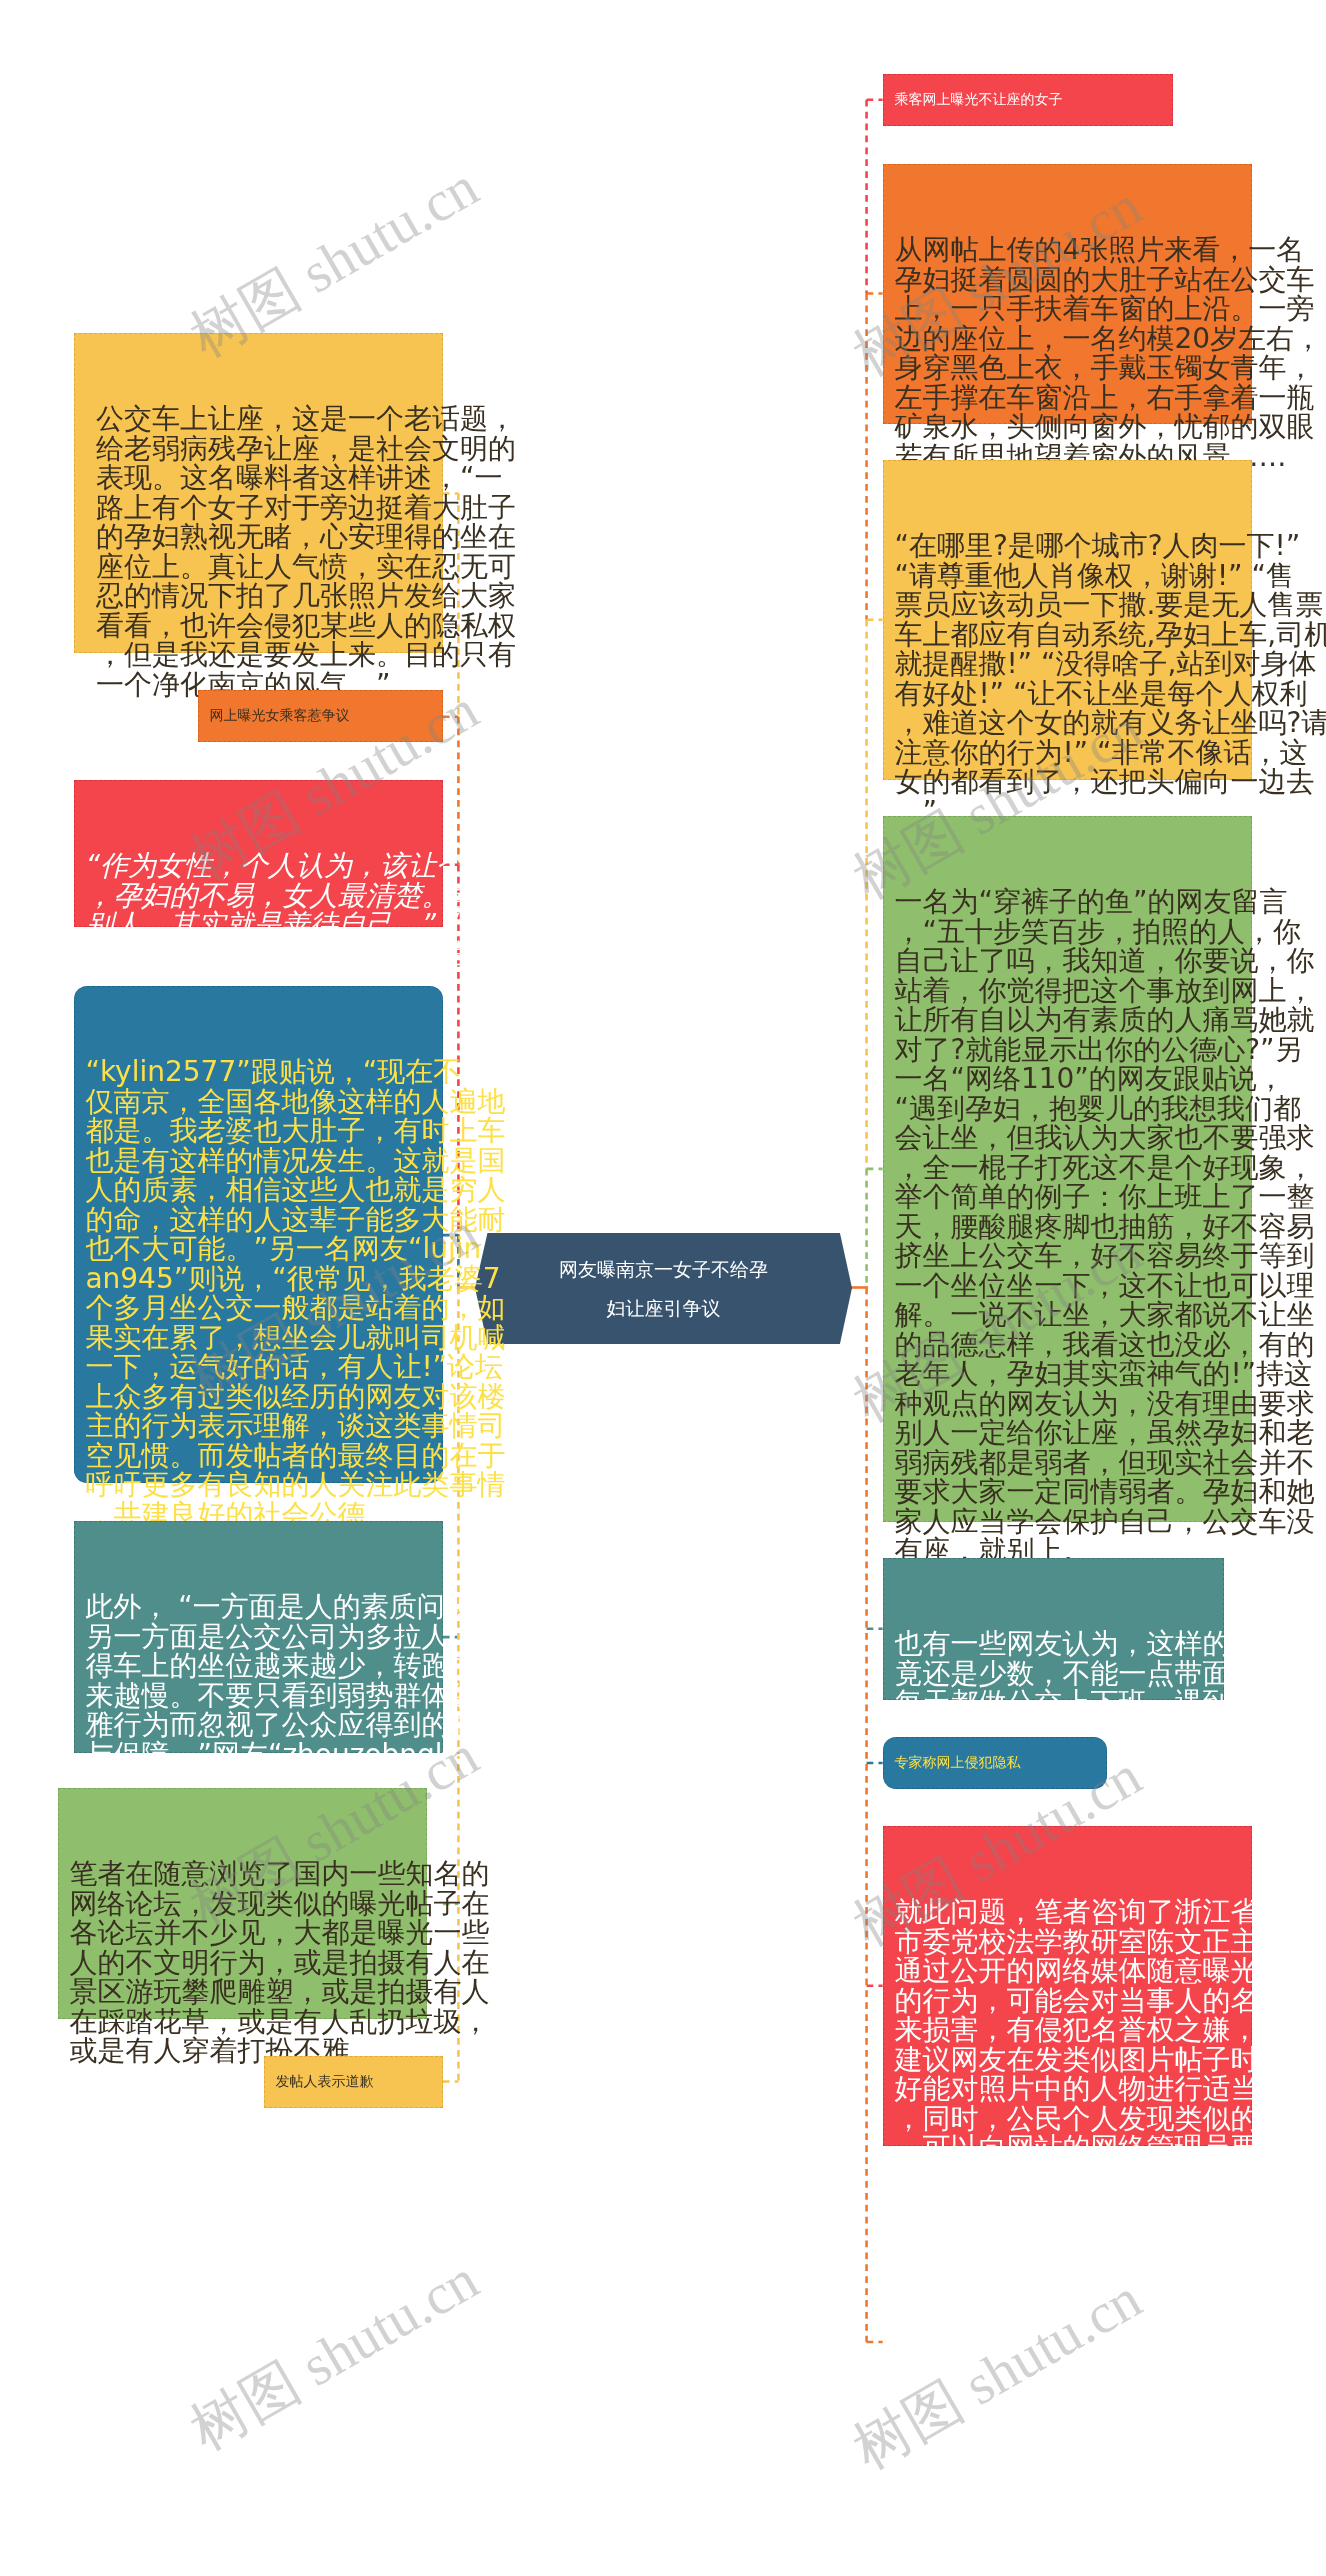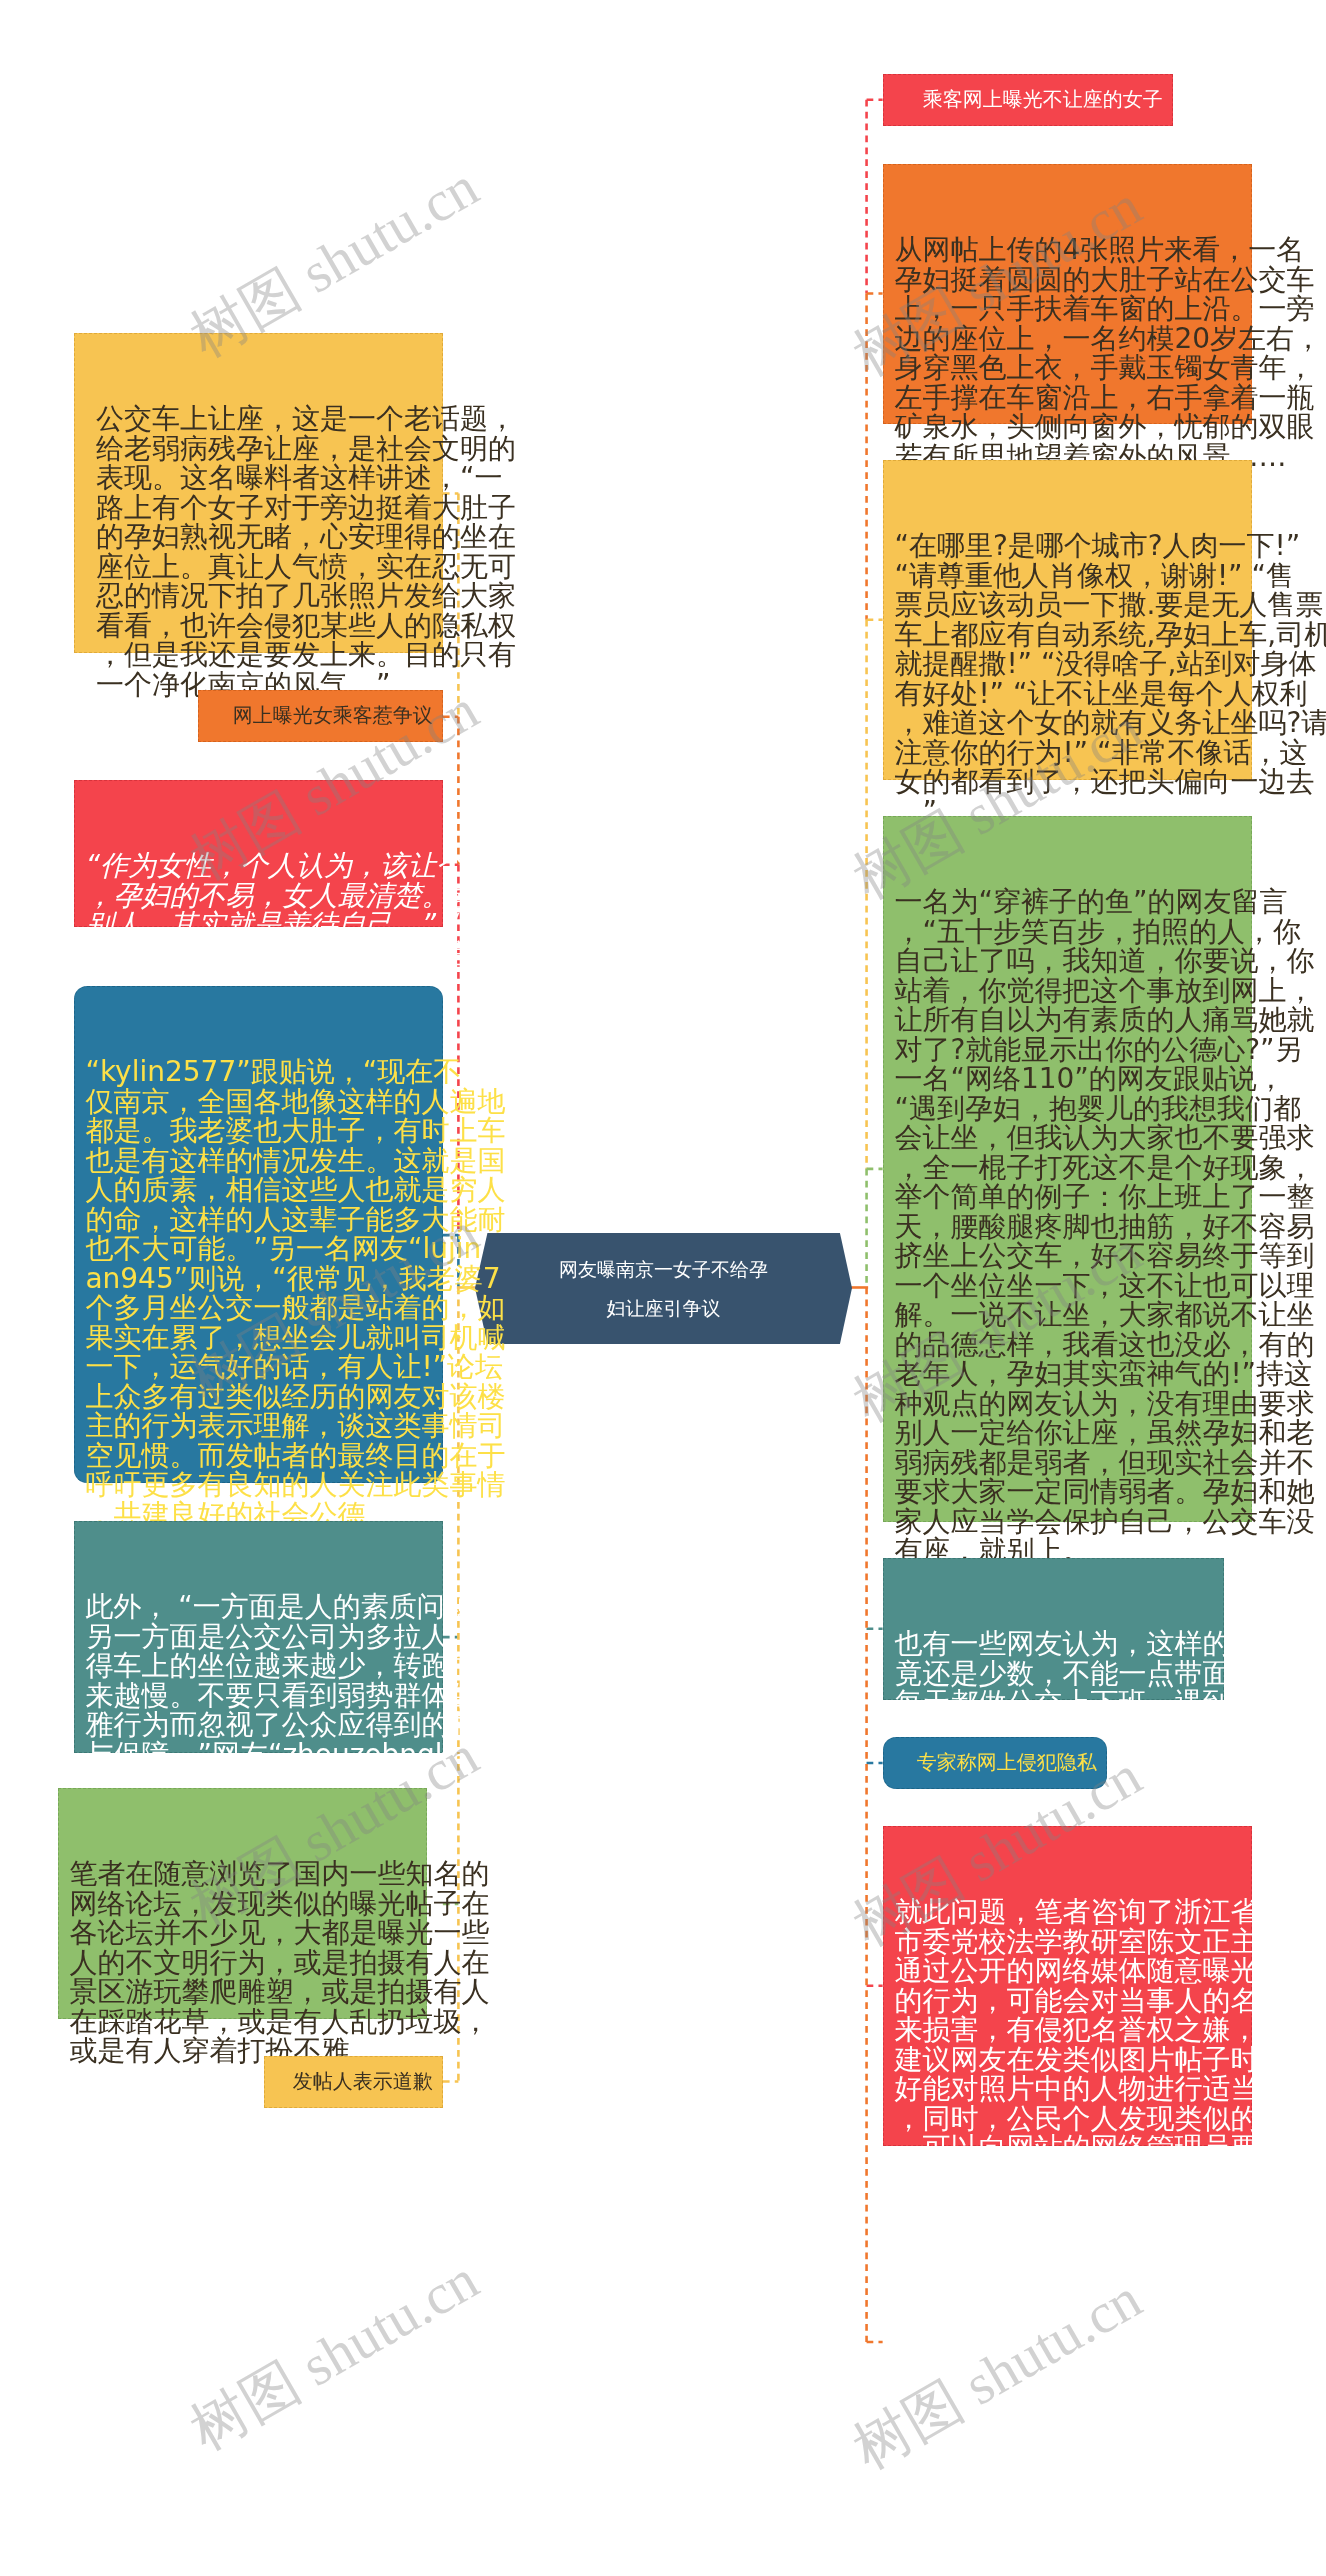--- a/index.html
+++ b/index.html
@@ -14,21 +14,21 @@
   }
   #connectors { position: absolute; left: 0; top: 0; width: 1326px; height: 2576px; z-index: 1; }
   #connectors line { stroke-width: 5; stroke-dasharray: 13 10; fill: none; }
   #connectors line.solid { stroke-dasharray: none; }
   .s-red { stroke: var(--red); } .s-orange { stroke: var(--orange); }
   .s-yellow { stroke: var(--yellow); } .s-green { stroke: var(--green); }
   .s-teal { stroke: var(--teal); } .s-blue { stroke: var(--blue); }
 
   .node { position: absolute; box-sizing: border-box; border: 1.6px dashed; z-index: 2; }
   .box { padding: 11px 9.3px 11px 10.4px; font-size: 28px; line-height: 29.5px; white-space: pre; }
-  .label { display: flex; align-items: center; padding: 0 9.3px 0 10.4px; font-size: 20px; line-height: 29.5px; white-space: nowrap; justify-content: flex-end; }
+  .label { display: flex; align-items: center; padding: 0 9.3px 0 10.4px; font-size: 14px; line-height: 29.5px; white-space: nowrap; }
   .c-red    { background: var(--red);    border-color: #d8333b; color: #ffffff; }
   .c-orange { background: var(--orange); border-color: #d6631d; color: var(--ink); }
   .c-yellow { background: var(--yellow); border-color: #e0aa39; color: var(--ink); }
   .c-green  { background: var(--green);  border-color: #77a858; color: var(--ink); }
   .c-teal   { background: var(--teal);   border-color: #3d7875; color: #ffffff; }
   .c-blue   { background: var(--blue);   border-color: #1c6488; color: #fde047; border-radius: 13px; }
 
   .center {
     position: absolute; left: 475px; top: 1233px; width: 377px; height: 111px; z-index: 2;
     background: var(--navy); color: #ffffff;

